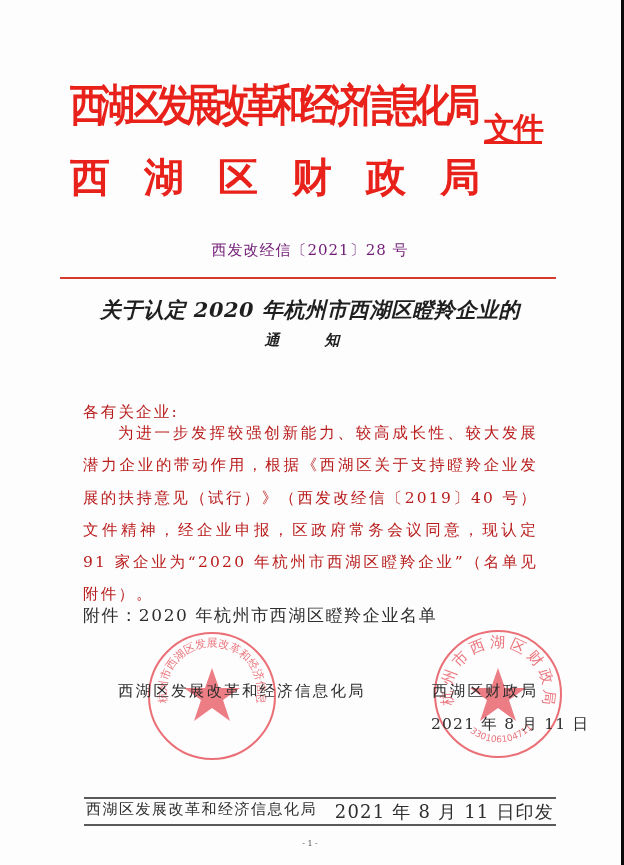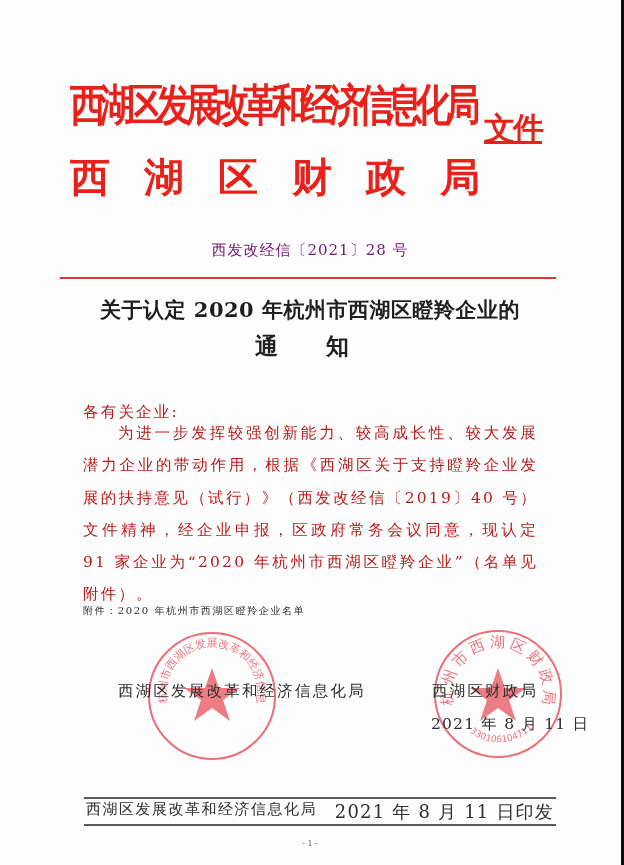--- a/index.html
+++ b/index.html
@@ -13,29 +13,29 @@
 
   .hdr { position: absolute; color: #e8221a; font-family: "DejaVu Sans", "Liberation Sans", sans-serif; font-weight: bold; white-space: nowrap; }
   .hdr-line1 { left: 70px; top: 76px; font-size: 36px; letter-spacing: -7.2px; transform: scaleY(1.22); transform-origin: left top; }
   .hdr-line2 { left: 70px; top: 150px; width: 410px; font-size: 40px; display: flex; justify-content: space-between; }
   .hdr-line2 span { display: inline-block; }
   .hdr-wenjian { left: 484px; top: 108px; font-size: 31px; letter-spacing: -2px; text-decoration: underline; }
 
   .docno { position: absolute; top: 241px; left: 0; width: 620px; text-align: center; font-size: 15px; color: #701a75; letter-spacing: 1px; }
   .red-rule { position: absolute; top: 277px; left: 60px; width: 496px; height: 2px; background: #d63a2e; }
 
-  .title { position: absolute; left: 0; width: 620px; text-align: center; font-weight: bold; color: #1f1f1f; }
+  .title { position: absolute; left: 0; width: 620px; text-align: center; font-weight: bold; color: #1f1f1f; font-style: italic; }
   .title-1 { top: 296px; font-size: 21px; letter-spacing: 0.5px; }
-  .title-2 { top: 331px; font-size: 23px; letter-spacing: 20px; padding-left: 4px; box-sizing: border-box; }
+  .title-2 { top: 331px; font-size: 15px; letter-spacing: 20px; padding-left: 4px; box-sizing: border-box; }
 
   .body-text { position: absolute; left: 83px; width: 455px; font-size: 15.5px; line-height: 32.3px; color: #b91c1c; letter-spacing: 2.2px; }
   .salutation { top: 396px; }
   .para { top: 417px; text-indent: 35px; text-align: justify; }
 
-  .attach { position: absolute; top: 604px; left: 83px; font-size: 10px; letter-spacing: 1.6px; color: #2e2e2e; }
+  .attach { position: absolute; top: 604px; left: 83px; font-size: 17px; letter-spacing: 1.6px; color: #2e2e2e; }
 
   .seal { position: absolute; border-radius: 50%; border: 2.5px solid rgba(228,70,80,0.78); }
   .seal-1 { left: 148px; top: 632px; width: 124px; height: 124px; }
   .seal-2 { left: 434px; top: 630px; width: 124px; height: 124px; }
   .seal svg { position: absolute; left: 0; top: 0; }
 
   .sig { position: absolute; font-size: 15.5px; letter-spacing: 2.2px; color: #2e2e2e; white-space: nowrap; }
   .sig-1 { left: 118px; top: 681px; }
   .sig-2 { left: 432px; top: 681px; text-align: center; }
   .sig-date { left: 418px; top: 714px; letter-spacing: 1.2px; margin-left: 13px; }

